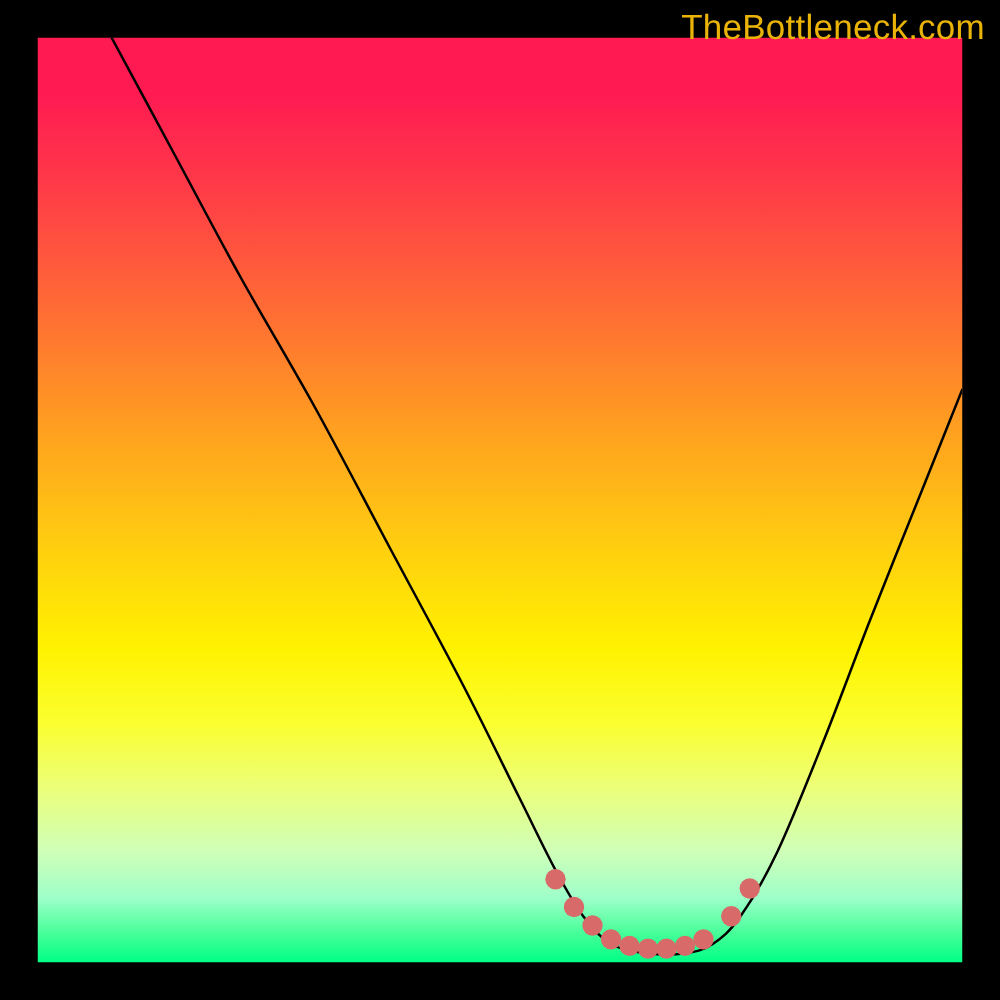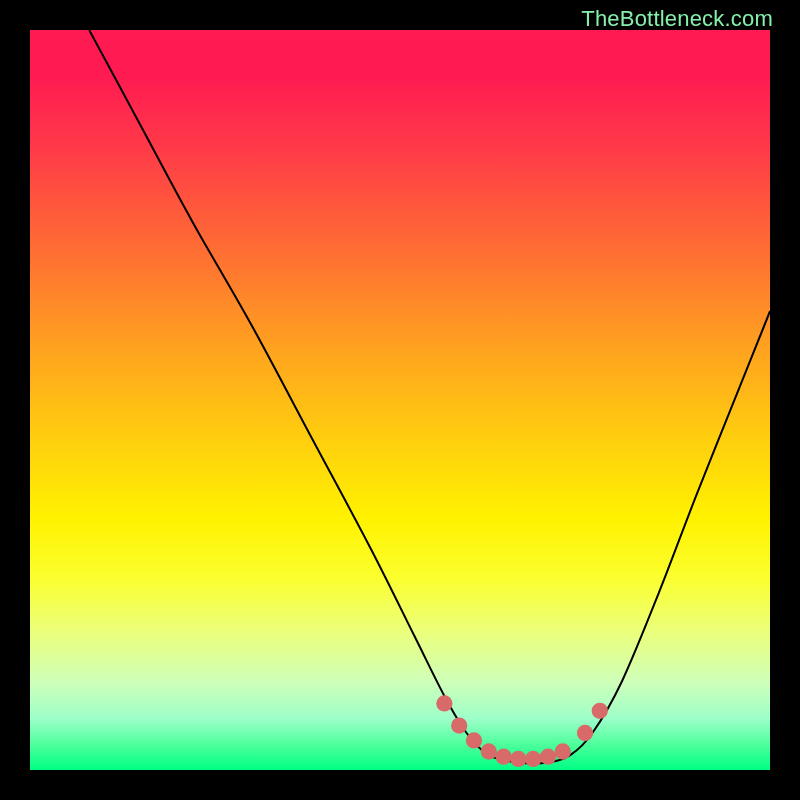--- a/index.html
+++ b/index.html
@@ -13,23 +13,23 @@
   }
   .frame {
     position: relative;
     width: 800px;
     height: 800px;
     background: #000;
   }
   .watermark {
     position: absolute;
     top: 6px;
-    right: 27px;
-    color: #86efac;
-    font-size: 22px;
+    right: 12px;
+    color: #eab308;
+    font-size: 28px;
     font-weight: 400;
     letter-spacing: 0.2px;
     z-index: 10;
     user-select: none;
   }
   .plot-area {
     position: absolute;
     left: 30px;
     top: 30px;
     width: 740px;

